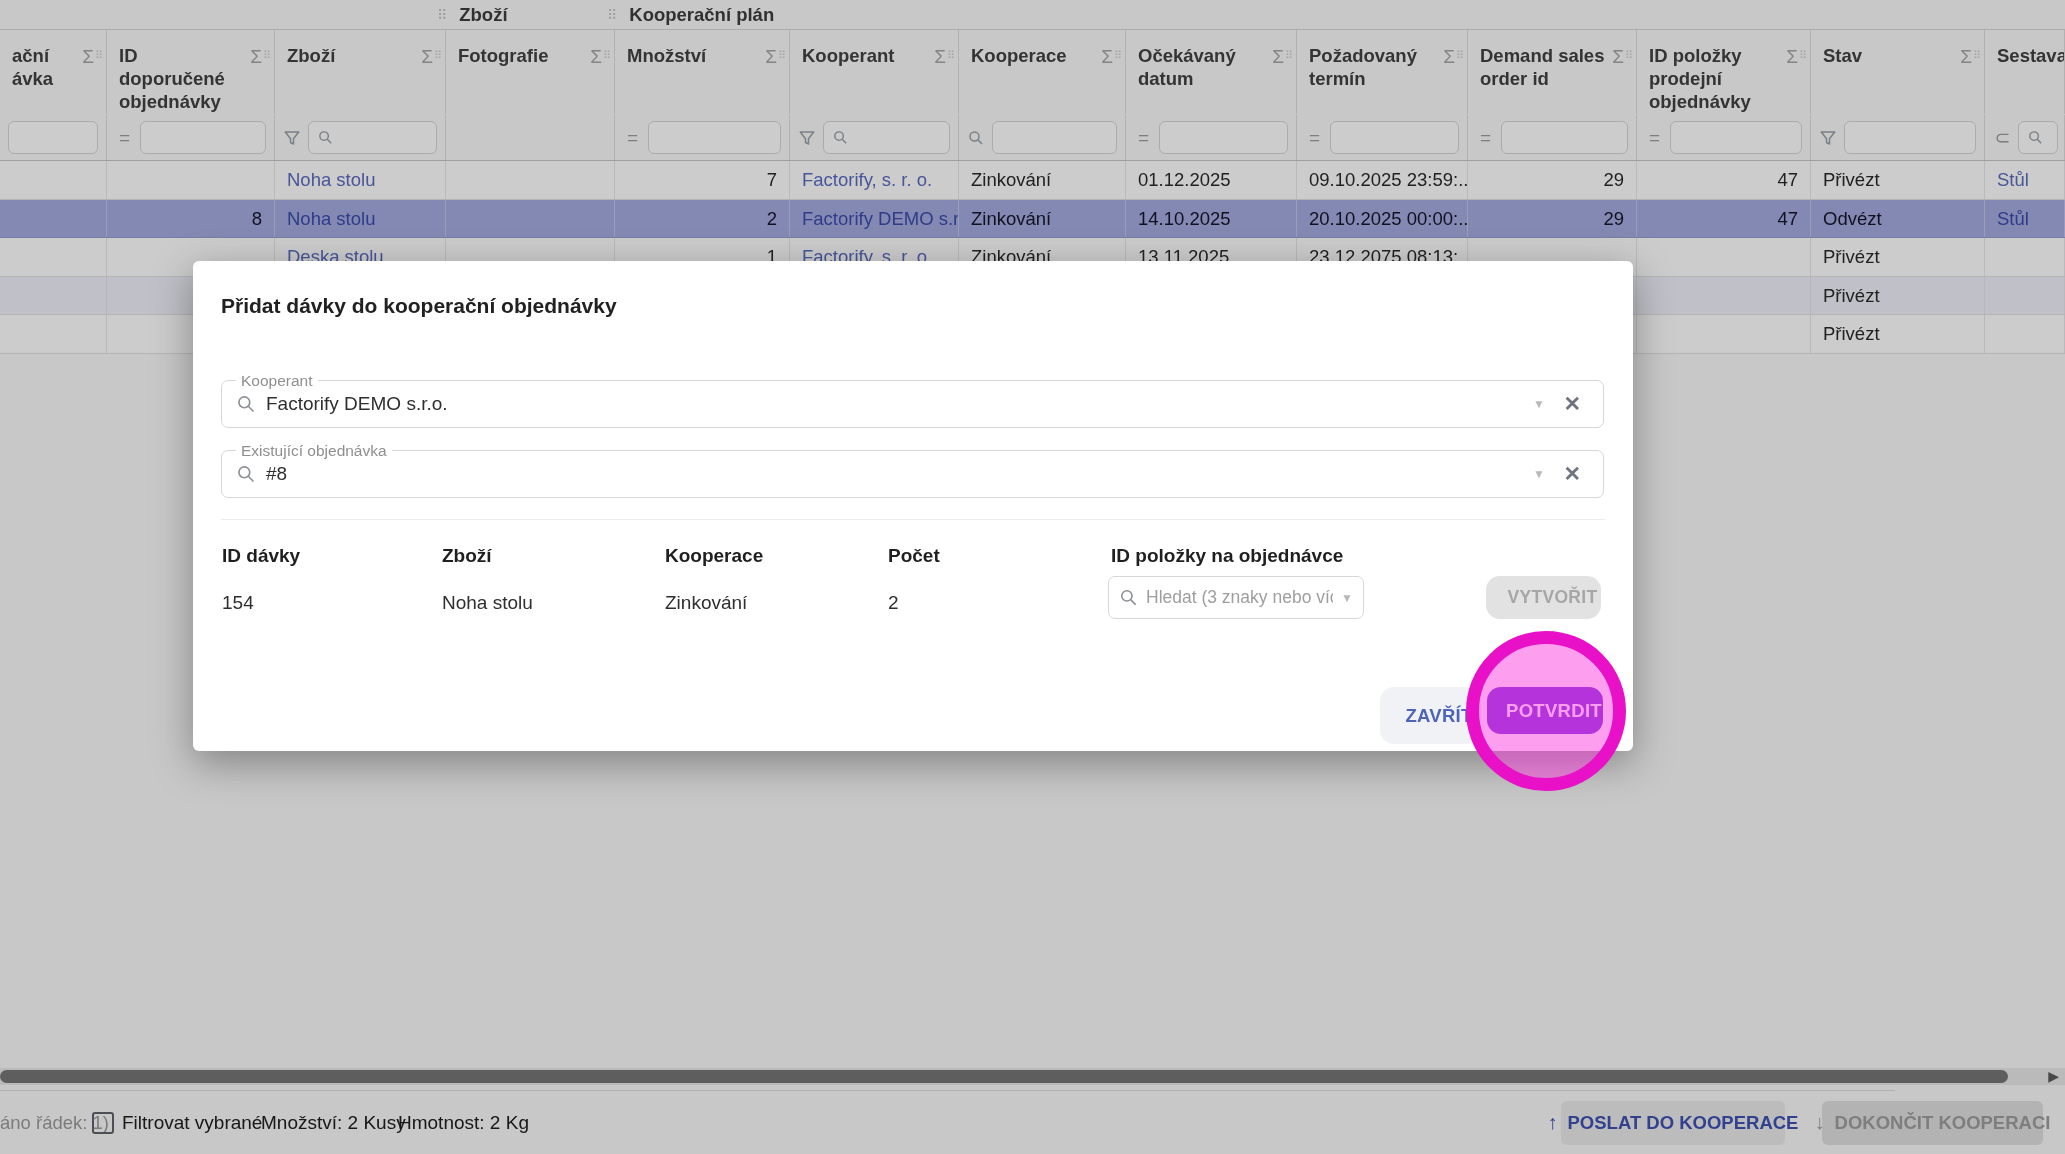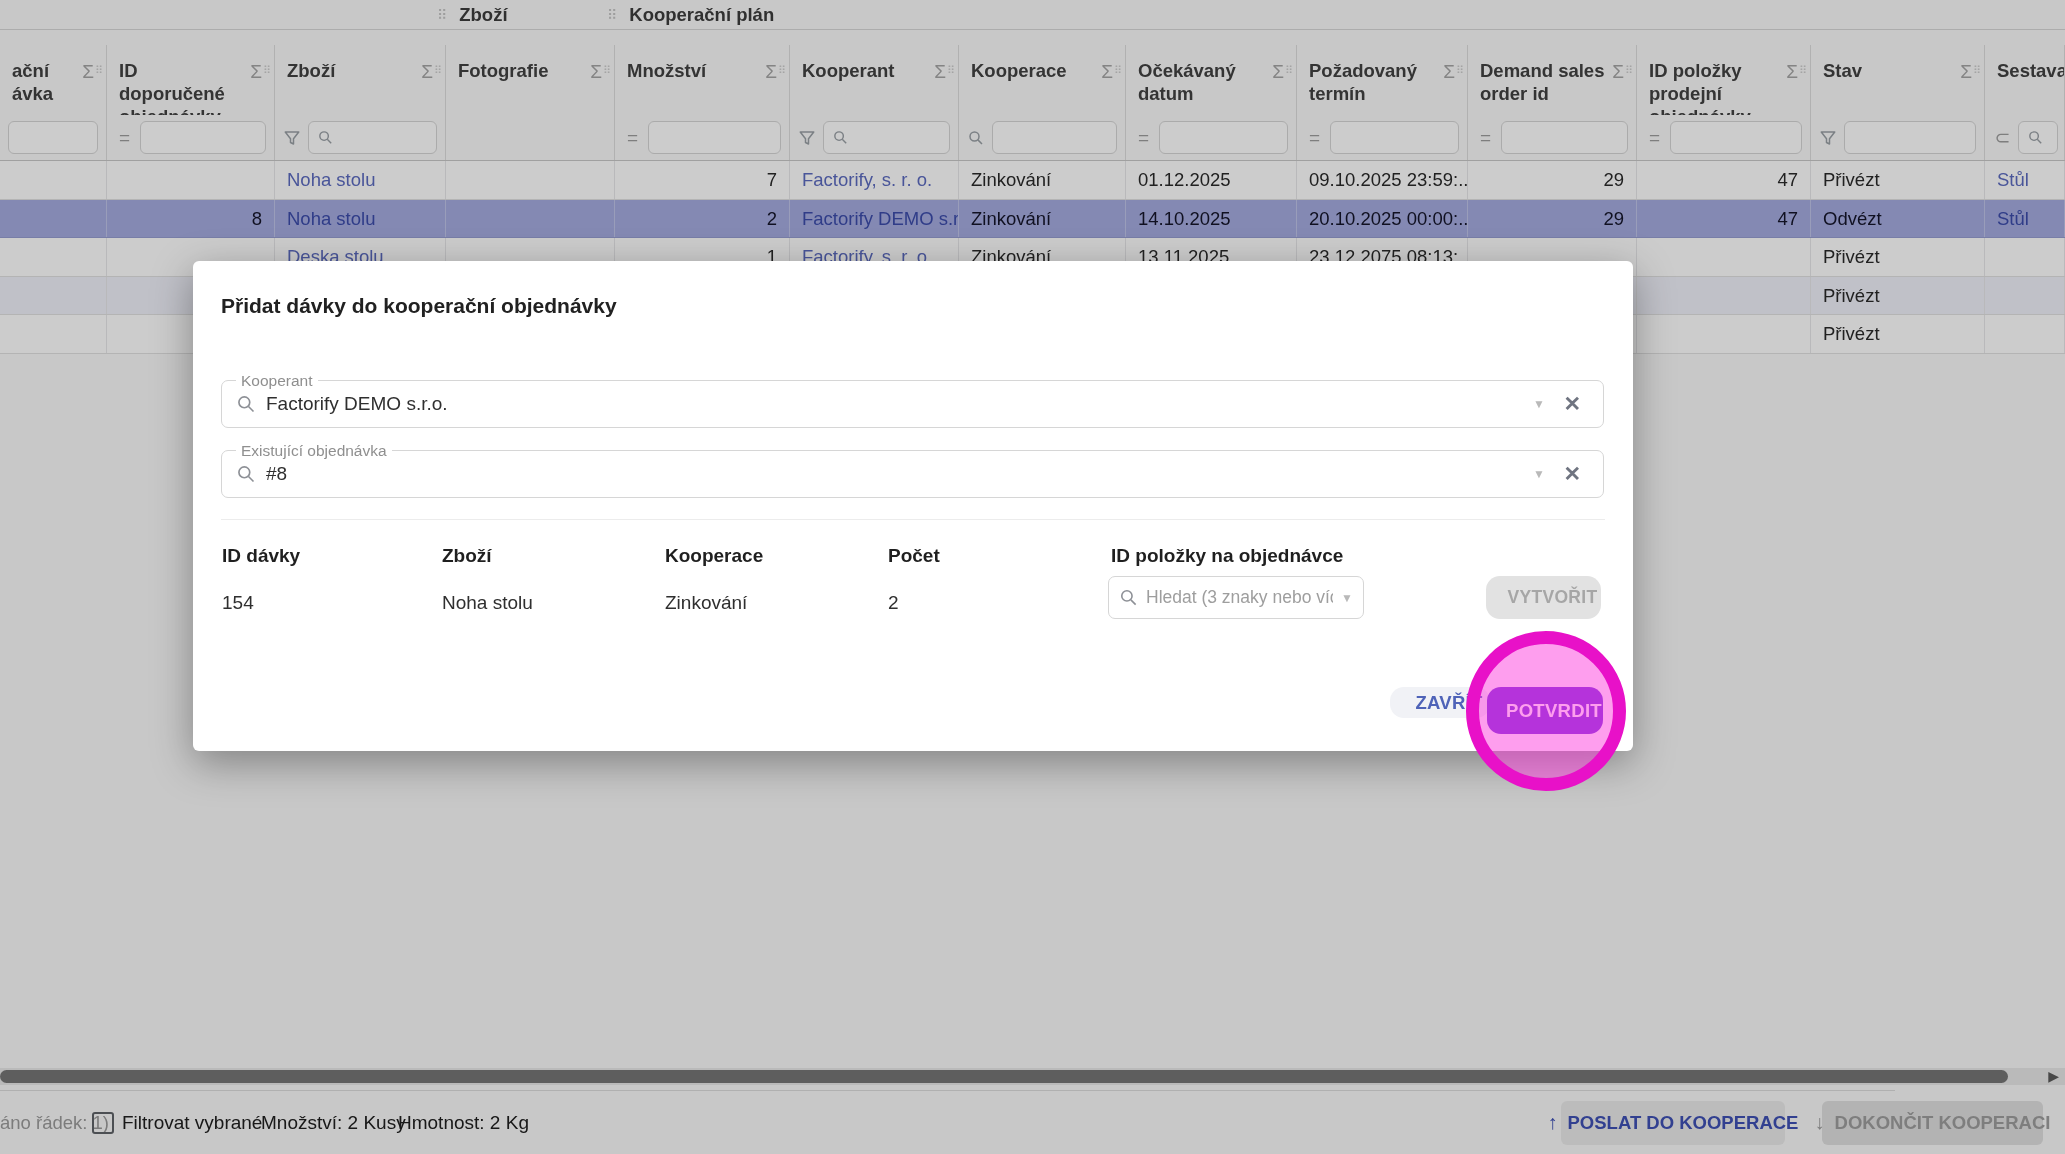--- a/index.html
+++ b/index.html
@@ -13,21 +13,21 @@
   :root { --cols:107px 168px 171px 169px 175px 169px 167px 171px 171px 169px 174px 174px 80px; }
 
   
   .gstrip { position:absolute; top:0; left:0; width:2065px; height:30px; background:#fbfbfb; border-bottom:1px solid #d8d8d8; }
   .gitem { position:absolute; top:0; height:30px; display:flex; align-items:center; gap:12px; }
   .gitem .glabel { font-weight:bold; font-size:18.5px; color:#3d3d3d; }
   .gdots { color:#c6c6c6; font-size:14px; }
   .g1 { left:437px; } .g2 { left:607px; }
 
   
-  .ghead { position:absolute; top:45px; left:0; width:1695px; height:84px; display:grid; grid-template-columns:var(--cols); background:#fbfbfb; }
+  .ghead { position:absolute; top:30px; left:0; width:1695px; height:84px; display:grid; grid-template-columns:var(--cols); background:#fbfbfb; }
   .hcell { position:relative; border-right:1px solid #dedede; padding:14px 3px 4px 12px; display:flex; align-items:flex-start; overflow:hidden; }
   .hlabel { flex:1; font-weight:bold; font-size:18.5px; color:#424242; line-height:1.25; }
   .sigma { font-size:19px; color:#a6a6a6; margin:2px 1px 0 2px; flex:none; }
   .hdots { font-size:11px; color:#cdcdcd; margin-top:5px; flex:none; }
 
   
   .gfilter { position:absolute; top:115px; left:0; width:2065px; height:46px; display:grid; grid-template-columns:var(--cols); background:#fbfbfb; border-bottom:1px solid #c9c9c9; }
   .fcell { display:flex; align-items:center; gap:6px; padding:0 8px; border-right:1px solid #dedede; overflow:hidden; }
   .fop { flex:none; width:19px; text-align:center; color:#9e9e9e; font-size:19px; line-height:1; }
   .fbox { flex:1; min-width:40px; height:33px; background:#fff; border:1px solid #d6d6d6; border-radius:6px; display:flex; align-items:center; gap:6px; padding:0 8px; }
@@ -78,21 +78,21 @@
   .mdivider { position:absolute; left:28px; right:28px; top:258px; height:1px; background:#ececec; }
   .mth { position:absolute; top:284px; font-size:19px; font-weight:bold; color:#1f1f1f; }
   .mtd { position:absolute; top:331px; font-size:19px; color:#2f2f2f; }
   .mc1{left:29px;} .mc2{left:249px;} .mc3{left:472px;} .mc4{left:695px;} .mc5{left:918px;}
   .msearch { position:absolute; left:915px; top:315px; width:256px; height:43px; border:1px solid #d6d6d6; border-radius:7px; display:flex; align-items:center; gap:8px; padding:0 30px 0 10px; }
   .msearch input { border:none; outline:none; width:100%; font-size:17.5px; font-family:inherit; color:#444; }
   .msearch input::placeholder { color:#9e9e9e; opacity:1; }
   .mcaret { position:absolute; right:10px; color:#b9b9b9; font-size:12px; }
   .mbtn { position:absolute; border:none; border-radius:14px; font-family:inherit; font-weight:bold; letter-spacing:.3px;padding-left:18px; }
   .mcreate { top:315px; right:32px; width:115px; height:43px; background:#e2e2e2; color:#a6a6a6; font-size:17.5px; }
-  .mclose { top:426px; right:143px; width:100px; height:31px; background:#f1f2f6; color:#4f63b8; font-size:18.5px; }
+  .mclose { top:426px; right:153px; width:100px; height:57px; background:#f1f2f6; color:#4f63b8; font-size:18.5px; }
   .mconfirm { top:426px; right:30px; width:116px; height:47px; background:#6d28d9; color:#ffffff; font-size:18.5px; }
 
   
   .circle { position:absolute; left:1466px; top:631px; width:160px; height:160px; border:13px solid #e811c8; border-radius:50%; background:rgba(253,62,221,.5); z-index:20; }
 
   svg { display:block; }
 </style>
 </head>
 <body>
 

